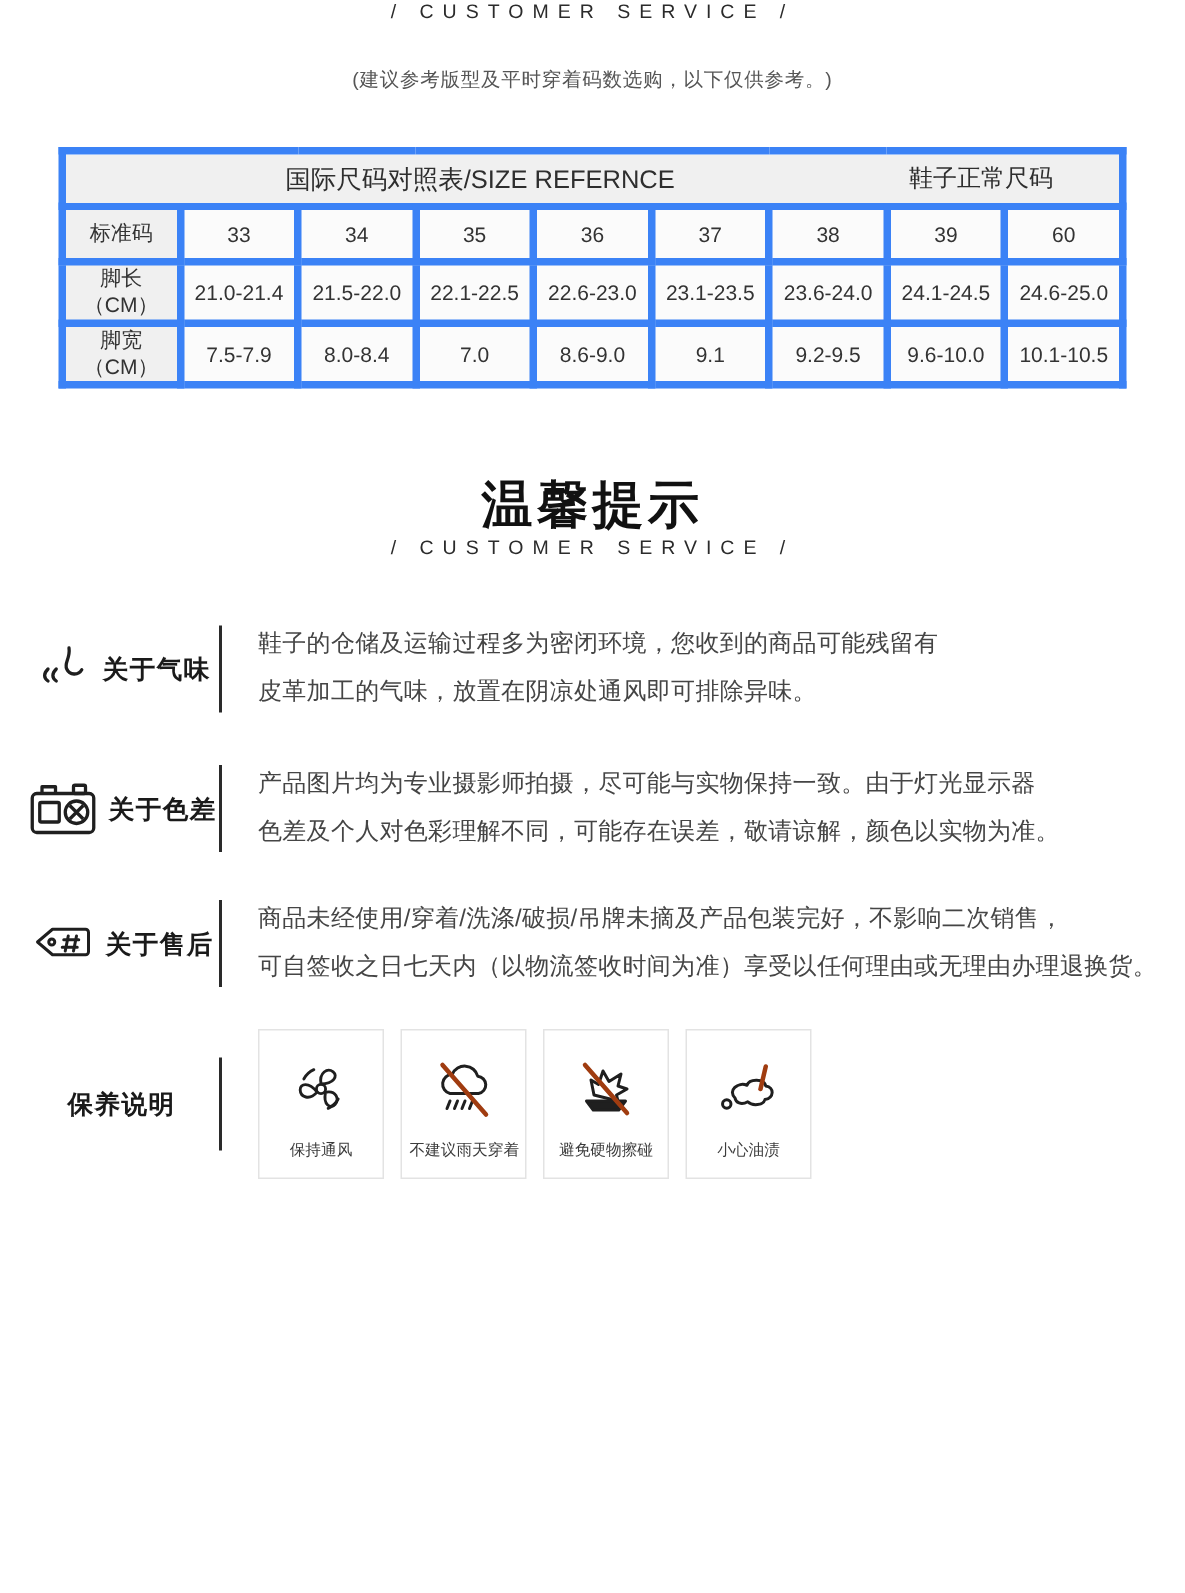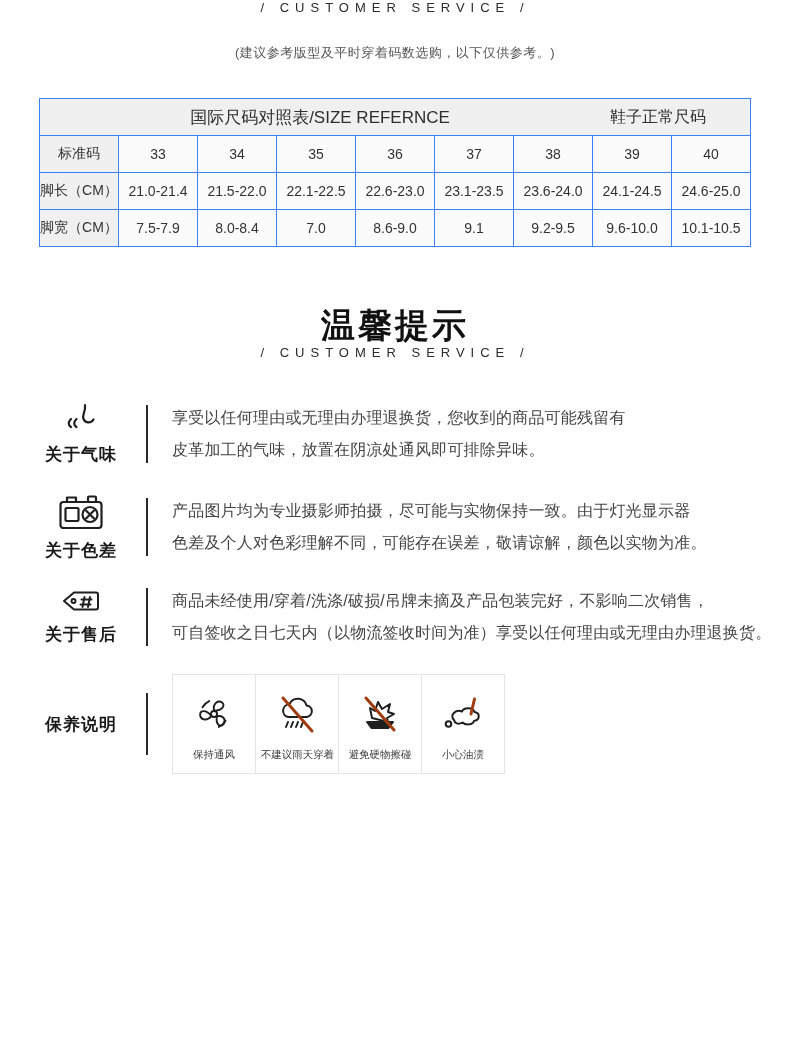--- a/index.html
+++ b/index.html
@@ -20,21 +20,21 @@
   .note-line {
     text-align:center; font-size:13px; color:#555; margin-top:28px;
     letter-spacing:0.5px; line-height:18px;
   }
   
   table.size-table {
     width:712px; margin:36px auto 0; border-collapse:collapse;
     border:1px solid #e9e9e9; table-layout:fixed;
   }
   table.size-table th, table.size-table td {
-    border:1px solid #3b82f6; height:37px; text-align:center;
+    border:5px solid #3b82f6; height:37px; text-align:center;
     font-weight:normal; font-size:14px; color:#333;
   }
   table.size-table th.table-head {
     background:#f0f0f0; position:relative; font-size:17px; height:37px;
   }
   .table-head-main {
     position:absolute; left:0; right:150px; top:0; bottom:0;
     display:flex; align-items:center; justify-content:center; font-size:17px; color:#2e2e2e;
   }
   .table-head-right {
@@ -45,33 +45,33 @@
   td.cell { background:#fbfbfb; }
   
   .sec-title--tips { margin-top:58px; }
   .tips-items { margin-top:34px; }
   .tip-item { display:flex; align-items:center; }
   .tip-item--1 { height:78px; margin-bottom:12px; }
   .tip-item--2 { height:84px; margin-bottom:8px; }
   .tip-item--3 { height:80px; margin-bottom:16px; }
   .tip-item--care { height:102px; }
   .tip-left {
-    width:146px; display:flex; flex-direction:column; align-items:center;
-    justify-content:flex-start; gap:7px; padding-left:16px; flex:0 0 146px;
+    width:146px; display:flex; align-items:center;
+    justify-content:center; gap:7px; padding-left:16px; flex:0 0 146px;
   }
   .tip-label { font-size:17px; font-weight:bold; color:#1a1a1a; letter-spacing:1px; }
   .v-divider { width:2px; background:#2a2a2a; flex:0 0 2px; }
   .vd-58 { height:58px; } .vd-62 { height:62px; }
   .tip-text {
     padding-left:24px; font-size:16px; line-height:32px; color:#454545;
     letter-spacing:0.2px;
   }
   .icon svg { display:block; }
   
-  .care-boxes { display:flex; margin-left:24px; }
+  .care-boxes { display:flex; margin-left:24px;gap:12px; }
   .care-box {
     width:84px; height:100px; border:1px solid #e3e3e3; margin-left:-1px;
     background:#fff; display:flex; flex-direction:column; align-items:center;
     justify-content:flex-start; padding-top:16px;
   }
   .care-box:first-child { margin-left:0; }
   .care-icon { height:46px; display:flex; align-items:center; justify-content:center; }
   .care-label {
     margin-top:10px; font-size:11px; color:#3c3c3c; white-space:nowrap;
     letter-spacing:0; transform:scale(0.95);
@@ -98,21 +98,21 @@
     <tbody>
       <tr>
         <td class="row-label">标准码</td>
         <td class="cell">33</td>
         <td class="cell">34</td>
         <td class="cell">35</td>
         <td class="cell">36</td>
         <td class="cell">37</td>
         <td class="cell">38</td>
         <td class="cell">39</td>
-        <td class="cell">40</td>
+        <td class="cell">60</td>
       </tr>
       <tr>
         <td class="row-label">脚长（CM）</td>
         <td class="cell">21.0-21.4</td>
         <td class="cell">21.5-22.0</td>
         <td class="cell">22.1-22.5</td>
         <td class="cell">22.6-23.0</td>
         <td class="cell">23.1-23.5</td>
         <td class="cell">23.6-24.0</td>
         <td class="cell">24.1-24.5</td>
@@ -146,21 +146,21 @@
           <svg width="40" height="34" viewBox="0 0 40 34" fill="none" stroke="#1f1f1f" stroke-width="2.2" stroke-linecap="round">
             <path d="M24 3 c1 7 -3.5 10 -1.5 14 a5.6 5.6 0 0 0 10 0.5"></path>
             <path d="M10 17 c-3 3 -3 6 0 8"></path>
             <path d="M15.5 17 c-3 3 -3 6 0 8"></path>
           </svg>
         </span>
         <span class="tip-label">关于气味</span>
       </div>
       <div class="v-divider vd-58"></div>
       <div class="tip-text">
-        <span>享受以任何理由或无理由办理退换货，您收到的商品可能残留有</span><br>
+        <span>鞋子的仓储及运输过程多为密闭环境，您收到的商品可能残留有</span><br>
         <span>皮革加工的气味，放置在阴凉处通风即可排除异味。</span>
       </div>
     </div>
 
     <div class="tip-item tip-item--2">
       <div class="tip-left">
         <span class="icon">
           <svg width="48" height="40" viewBox="0 0 48 40" fill="none" stroke="#1f1f1f" stroke-width="2.2" stroke-linejoin="round">
             <rect x="3.5" y="10" width="41" height="26" rx="3"></rect>
             <path d="M10 10 v-4.5 h9 v4.5"></path>

